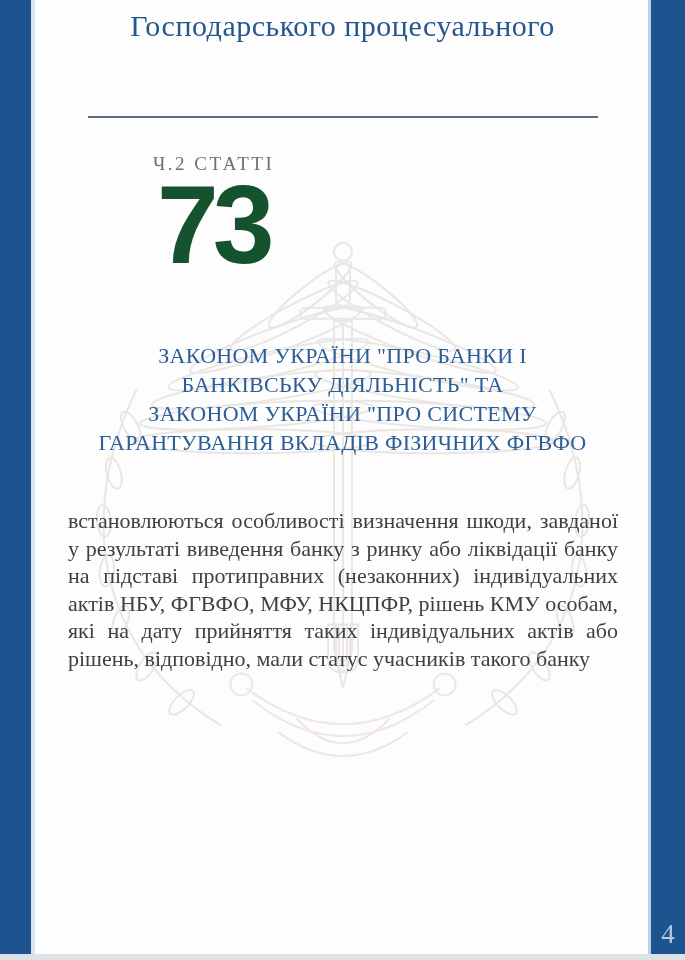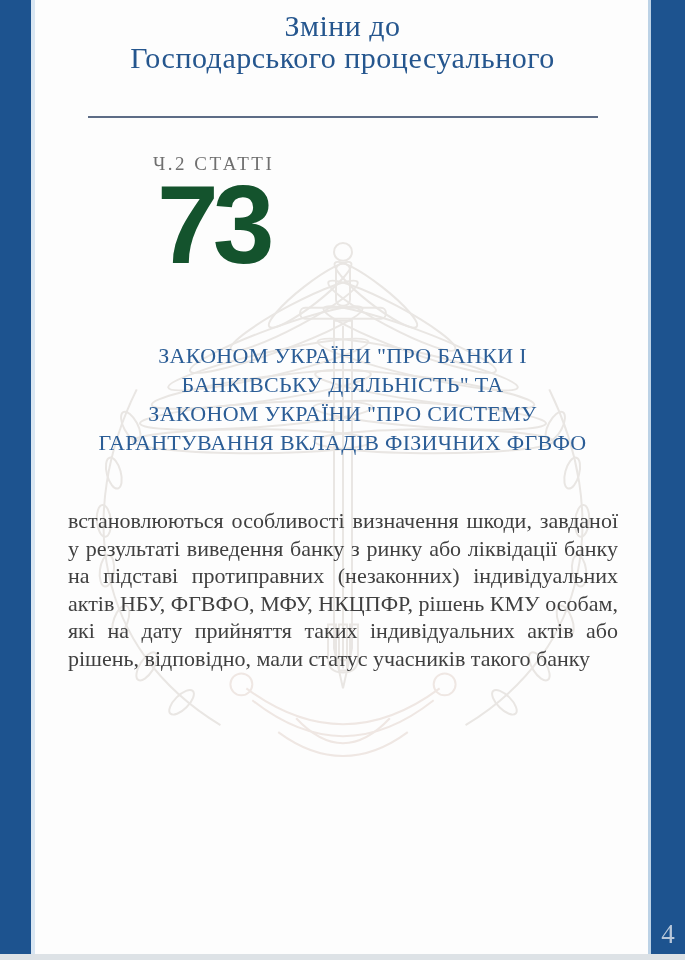--- a/index.html
+++ b/index.html
@@ -113,21 +113,20 @@
     </g>
   </svg>
 
   <div class="bar bar-left"></div>
   <div class="bar bar-right">
     <div class="page-num">4</div>
   </div>
   <div class="bottom-strip"></div>
 
   <div class="title">
-    <div>Зміни до</div>
     <div>Господарського процесуального</div>
   </div>
   <div class="title-rule"></div>
 
   <div class="part-label">Ч.2 СТАТТІ</div>
   <div class="article-num">73</div>
 
   <div class="laws">
     <div>ЗАКОНОМ УКРАЇНИ "ПРО БАНКИ І</div>
     <div>БАНКІВСЬКУ ДІЯЛЬНІСТЬ" ТА</div>

